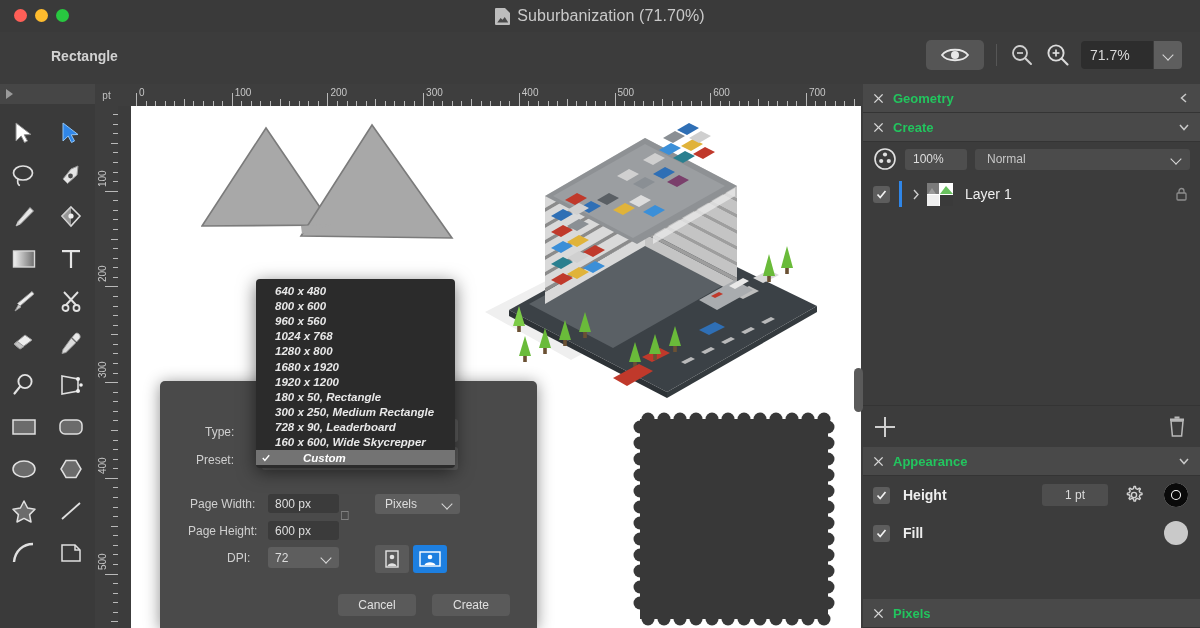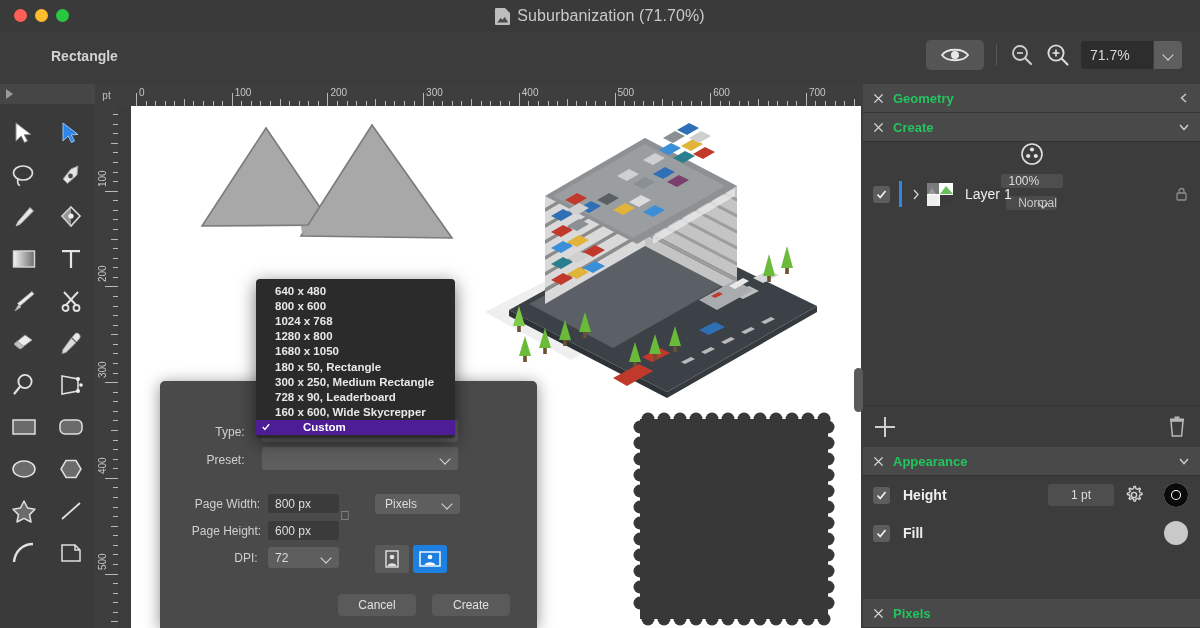--- a/index.html
+++ b/index.html
@@ -138,21 +138,21 @@
     background:#5a5a5a; border-radius:5px;
   }
 
   
   .dialog {
     position:absolute; left:160px; top:381px; width:377px; height:247px;
     background:#4a4a4a; border-radius:5px 5px 0 0;
     box-shadow: 0 2px 16px rgba(0,0,0,.45);
   }
   .fld-label {
-    position:absolute; font-size:12px; color:#d0d0d0; text-align:center;
+    position:absolute; font-size:12px; color:#d0d0d0; text-align:left;
   }
   .fld-input {
     position:absolute; background:#3b3b3b; border-radius:3px;
     font-size:12px; color:#dedede;
     display:flex; align-items:center; padding-left:7px;
   }
   .fld-select {
     position:absolute; background:#5e5e5e; border-radius:3px;
     font-size:12px; color:#dcdcdc;
     display:flex; align-items:center; padding-left:10px;
@@ -174,48 +174,48 @@
     position:absolute; height:22px; border-radius:4px; background:#5a5a5a;
     display:flex; align-items:center; justify-content:center;
     font-size:12px; color:#e0e0e0;
   }
 
   
   .menu {
     position:absolute; left:256px; top:279px; width:199px;
     background:#2b2b2b; border-radius:4px; padding:4px 0 3px 0;
     box-shadow: 0 4px 18px rgba(0,0,0,.55);
+    font-style: italic;
   }
   .menu-item {
     height:15.2px; display:flex; align-items:center;
     font-size:11.5px; color:#e8e8e8; font-weight:bold;
     padding-left:19px; position:relative; white-space:nowrap;
   }
-  .menu-item.sel { background:#4c1d95; color:#ffffff;padding-left:47px; }
+  .menu-item.sel { background:#737373; color:#ffffff;padding-left:47px; }
   .menu-item .tick {
     position:absolute; left:6px; top:50%; margin-top:-4px;
     width:8px; height:8px;
   }
 
   
   .rpanel {
     position:absolute; left:863px; top:84px; width:337px; height:544px;
     background:#3c3c3c;
   }
   .panel-hdr {
     height:29px; background:#494949; display:flex; align-items:center;
     padding:0 10px; position:relative; border-bottom:1px solid #343434;
   }
   .panel-hdr .x { width:11px; height:11px; margin-right:9px; flex:none; }
   .panel-hdr .nm { font-size:13px; font-weight:bold; color:#22c55e; }
   .panel-hdr .ca { position:absolute; right:11px; top:50%; margin-top:-5px; }
   .layer-opacity-row {
     height:34px; display:flex; align-items:center; padding:0 10px; gap:8px;
     background:#3c3c3c;
-    flex-direction:column;
   }
   .op-icon { width:24px; height:24px; flex:none; }
   .op-val {
     width:62px; height:21px; background:#4e4e4e; border-radius:3px;
     display:flex; align-items:center; padding-left:8px;
     font-size:12px; color:#dedede;
   }
   .blend-sel {
     flex:1; height:21px; background:#4b4b4b; border-radius:3px;
     display:flex; align-items:center; padding-left:12px;
@@ -249,21 +249,21 @@
   }
   .plus::before { left:0; top:9px; width:20px; height:2px; }
   .plus::after { left:9px; top:0; width:2px; height:20px; }
   .trash { position:absolute; right:14px; top:50%; margin-top:-11px; }
   .app-row {
     height:38px; display:flex; align-items:center; padding:0 10px;
     position:relative;
   }
   .app-name { font-size:14px; font-weight:bold; color:#eeeeee; margin-left:13px; }
   .stroke-w {
-    position:absolute; right:86px; width:66px; height:22px; background:#4e4e4e;
+    position:absolute; right:92px; width:66px; height:22px; background:#4e4e4e;
     border-radius:3px; display:flex; align-items:center; justify-content:center;
     font-size:12px; color:#dcdcdc;
   }
   .gear { position:absolute; right:56px; top:50%; margin-top:-10px; }
   .swatch-ring {
     position:absolute; right:12px; top:50%; margin-top:-12px;
     width:24px; height:24px; border-radius:50%;
   }
   .appearance-body { height:92px; }
   .sheets-hdr { position:absolute; left:0; bottom:0; width:337px; }
@@ -901,27 +901,33 @@
   <div class="dlg-btn" style="left:432px; top:594px; width:78px;">Create</div>
 
   <div class="menu" id="presetMenu">
       <div class="menu-item">
         <span>640 x 480</span>
       </div>
       <div class="menu-item">
         <span>800 x 600</span>
       </div>
       <div class="menu-item">
+        <span>960 x 560</span>
+      </div>
+      <div class="menu-item">
         <span>1024 x 768</span>
       </div>
       <div class="menu-item">
         <span>1280 x 800</span>
       </div>
       <div class="menu-item">
-        <span>1680 x 1050</span>
+        <span>1680 x 1920</span>
+      </div>
+      <div class="menu-item">
+        <span>1920 x 1200</span>
       </div>
       <div class="menu-item">
         <span>180 x 50, Rectangle</span>
       </div>
       <div class="menu-item">
         <span>300 x 250, Medium Rectangle</span>
       </div>
       <div class="menu-item">
         <span>728 x 90, Leaderboard</span>
       </div>

